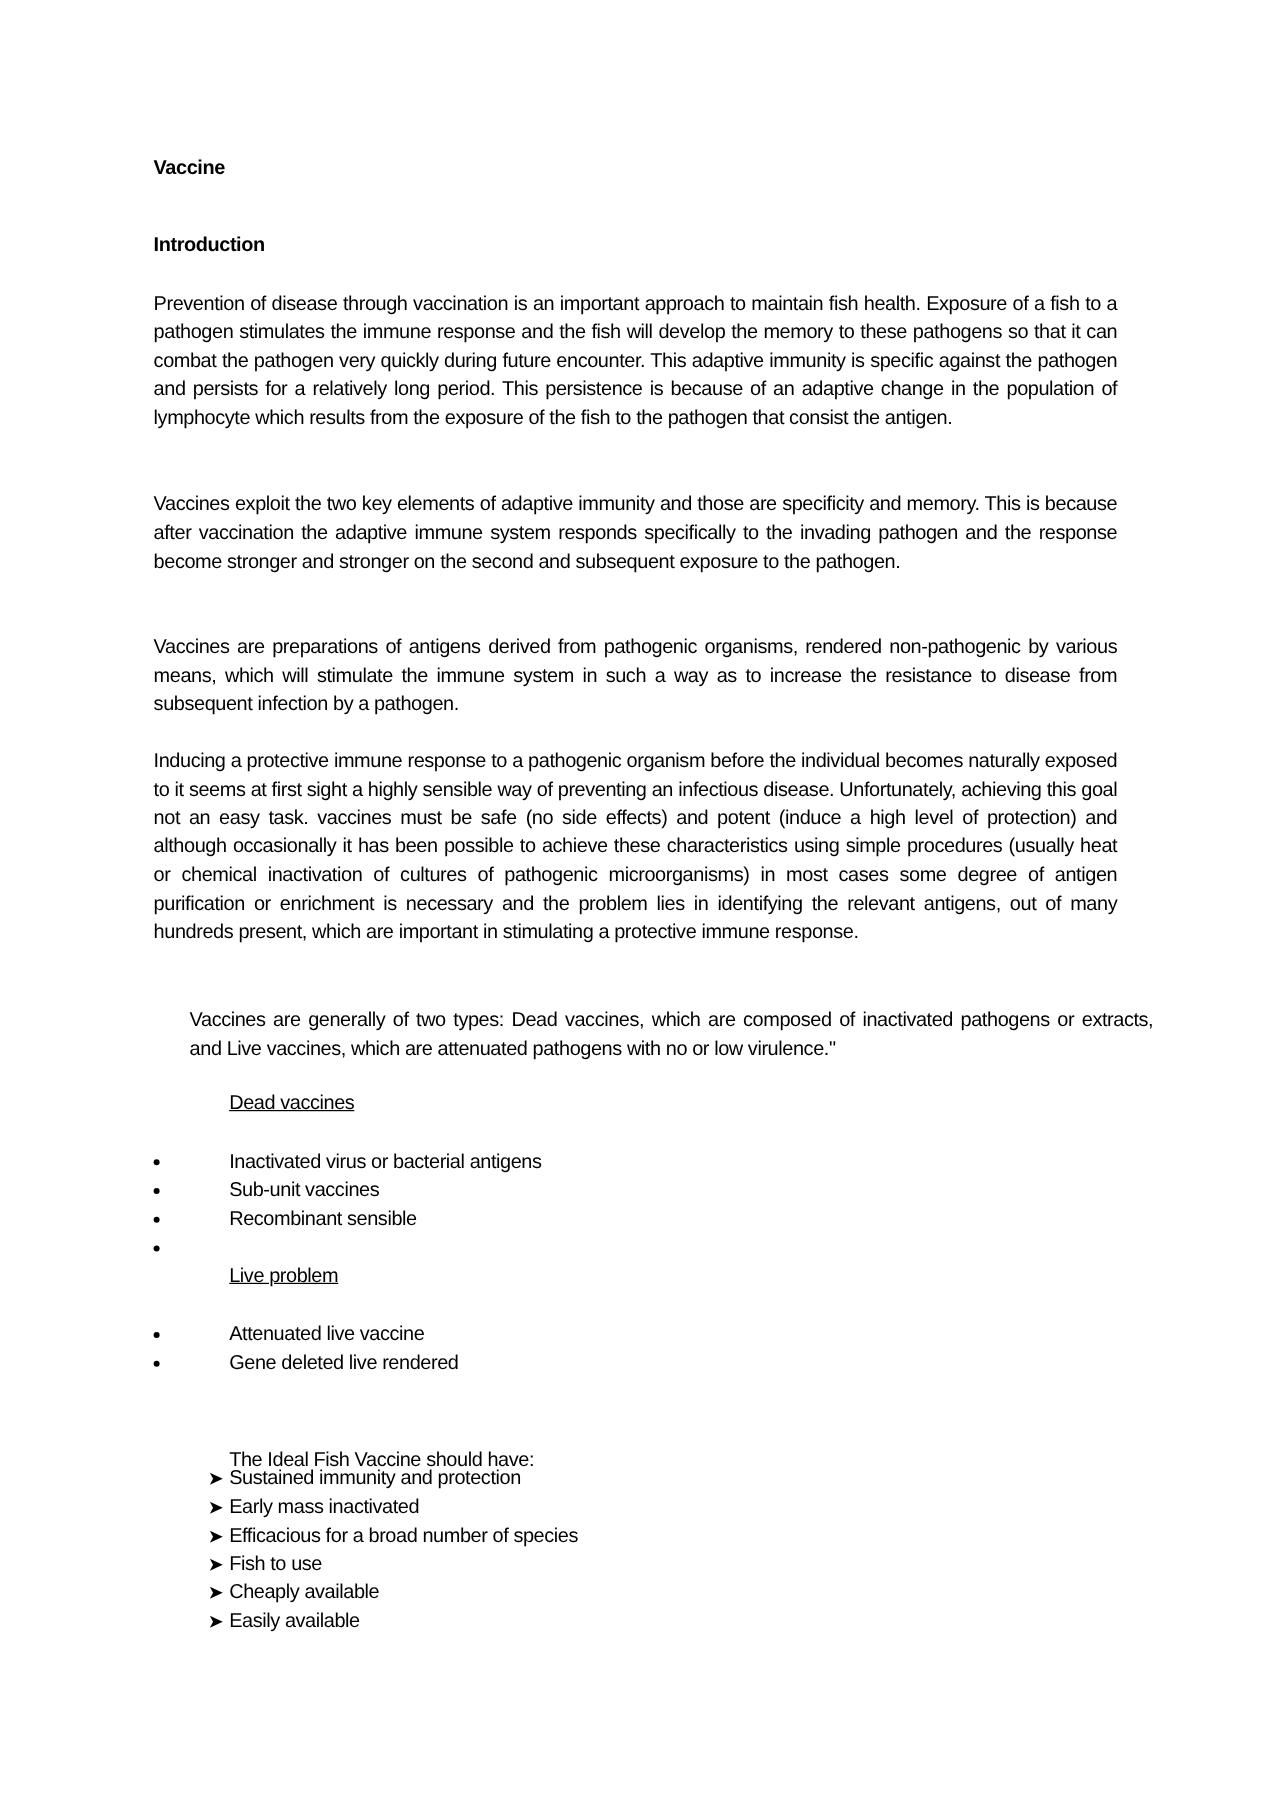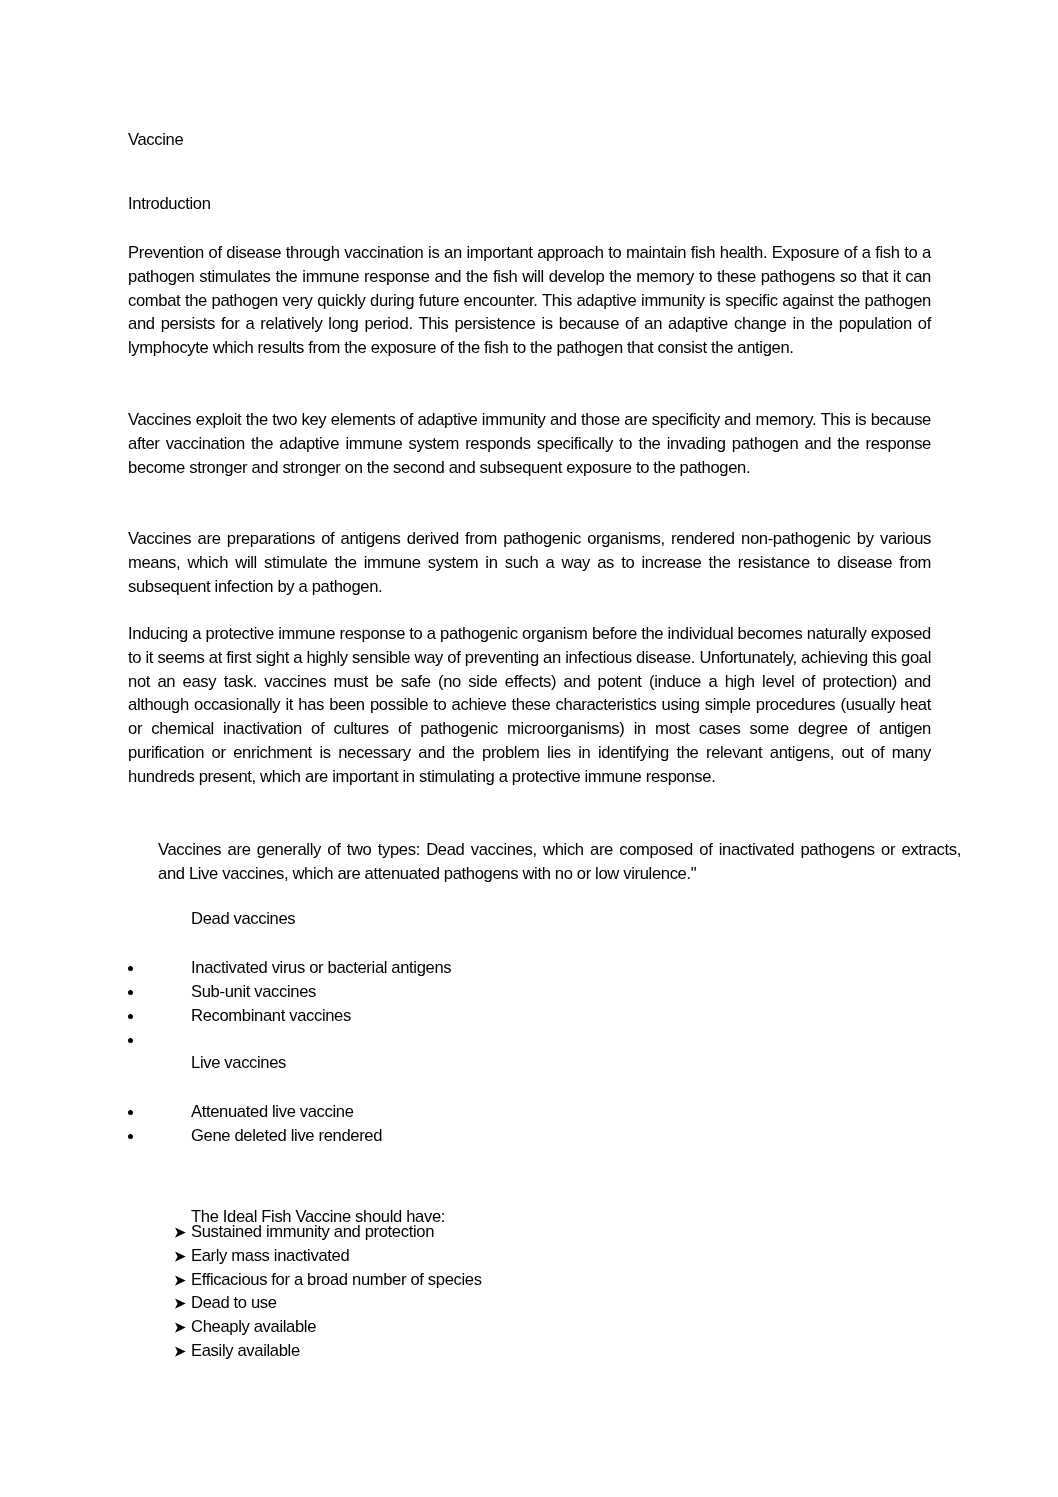--- a/index.html
+++ b/index.html
@@ -2,26 +2,26 @@
 <html><head>
 <meta charset="utf-8">
 <style>
   html, body { margin: 0; padding: 0; background: #ffffff; }
   body { width: 1058px; height: 1497px; position: relative; overflow: hidden; }
   .page {
     position: absolute; left: 128px; top: 0; width: 803px;
     font-family: "Liberation Sans", sans-serif;
     font-size: 16.6px; color: #000; letter-spacing: -0.35px;
   }
-  .heading { position: absolute; left: 0; font-weight: normal; font-size: 16.6px; }
+  .heading { position: absolute; left: 0; font-weight: bold; font-size: 16.6px; }
   .para {
     position: absolute; left: 0; width: 803px;
     line-height: 23.8px; text-align: justify; margin: 0;
   }
-  .subhead { position: absolute; left: 63px; }
+  .subhead { position: absolute; left: 63px; text-decoration: underline; }
   .bullet-row { position: absolute; left: 0; height: 24px; line-height: 24px; }
   .bullet-row .dot {
     position: absolute; left: 0; top: 10px; width: 5px; height: 5px;
     background: #000; border-radius: 50%;
   }
   .bullet-row .txt { position: absolute; left: 63px; white-space: nowrap; }
   .arrow-row { position: absolute; left: 46px; height: 24px; line-height: 24px; white-space: nowrap; }
   .arrow-row .arr { position: absolute; left: 0; top: 0; font-size: 14px; font-weight: bold; }
   .arrow-row .txt { position: absolute; left: 17px; }
   .plain { position: absolute; left: 63px; white-space: nowrap; }
@@ -46,29 +46,29 @@
     <div class="bullet-row" style="top:956px;">
       <span class="dot"></span>
       <span class="txt">Inactivated virus or bacterial antigens</span>
     </div>
     <div class="bullet-row" style="top:980px;">
       <span class="dot"></span>
       <span class="txt">Sub-unit vaccines</span>
     </div>
     <div class="bullet-row" style="top:1004px;">
       <span class="dot"></span>
-      <span class="txt">Recombinant vaccines</span>
+      <span class="txt">Recombinant sensible</span>
     </div>
     <div class="bullet-row" style="top:1028px;">
       <span class="dot"></span>
       <span class="txt"></span>
     </div>
   </div>
 
-  <div class="subhead" style="top:1053px;">Live vaccines</div>
+  <div class="subhead" style="top:1053px;">Live problem</div>
 
   <div>
     <div class="bullet-row" style="top:1100px;">
       <span class="dot"></span>
       <span class="txt">Attenuated live vaccine</span>
     </div>
     <div class="bullet-row" style="top:1124px;">
       <span class="dot"></span>
       <span class="txt">Gene deleted live rendered</span>
     </div>
@@ -84,21 +84,21 @@
     <div class="arrow-row" style="top:1244px;">
       <span class="arr">➤</span>
       <span class="txt">Early mass inactivated</span>
     </div>
     <div class="arrow-row" style="top:1268px;">
       <span class="arr">➤</span>
       <span class="txt">Efficacious for a broad number of species</span>
     </div>
     <div class="arrow-row" style="top:1291px;">
       <span class="arr">➤</span>
-      <span class="txt">Dead to use</span>
+      <span class="txt">Fish to use</span>
     </div>
     <div class="arrow-row" style="top:1315px;">
       <span class="arr">➤</span>
       <span class="txt">Cheaply available</span>
     </div>
     <div class="arrow-row" style="top:1339px;">
       <span class="arr">➤</span>
       <span class="txt">Easily available</span>
     </div>
   </div>

